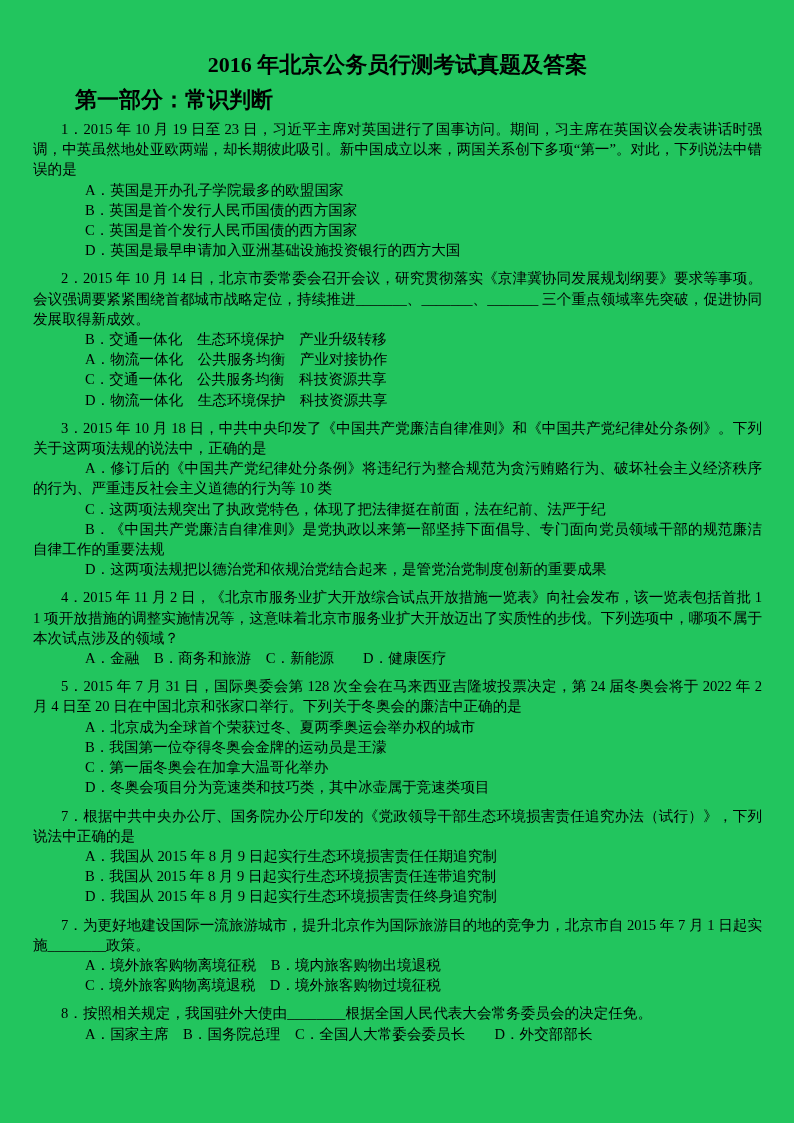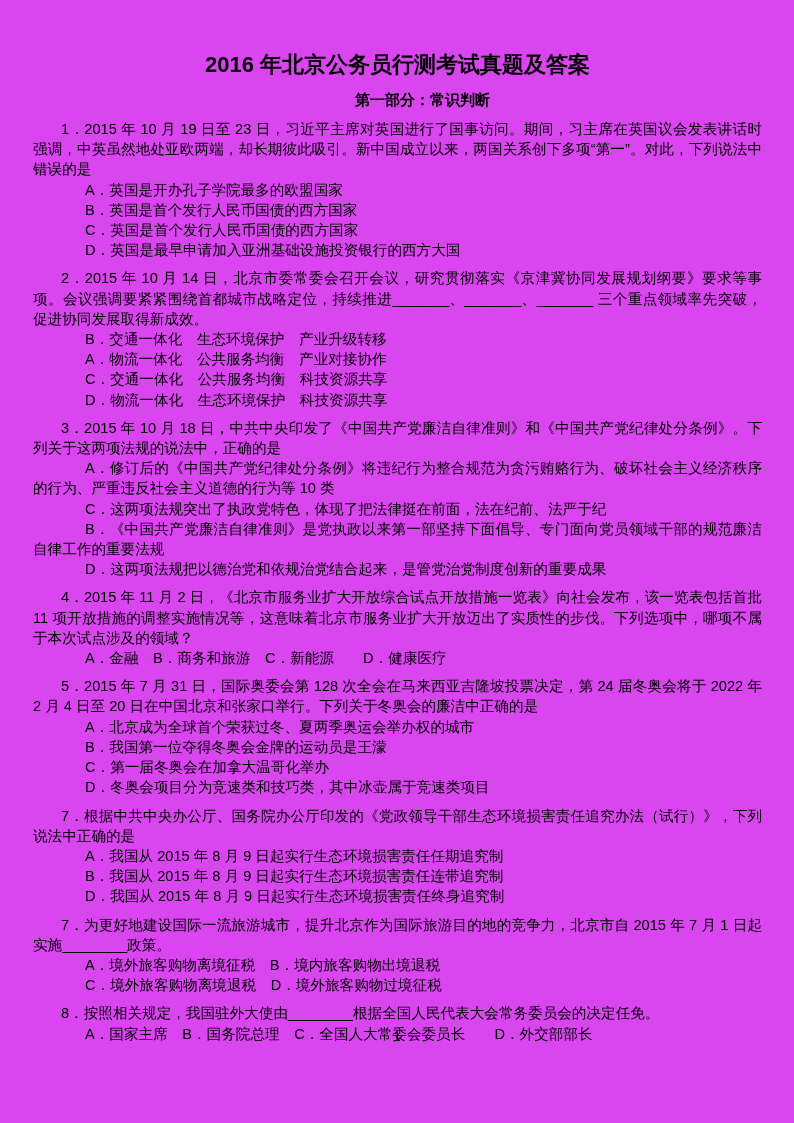--- a/index.html
+++ b/index.html
@@ -1,44 +1,43 @@
 <!DOCTYPE html>
 <html lang="zh"><head>
 <meta charset="utf-8">
 <style>
   html, body { margin: 0; padding: 0; background: #ffffff; }
   .page {
     position: relative;
     width: 794px;
     height: 1123px;
-    background: #d946ef;
+    background: #22c55e;
     color: #000000;
-    font-family: Liberation Sans, sans-serif;
+    font-family: Liberation Serif, serif;
     overflow: hidden;
   }
   .content {
     position: absolute;
     top: 50px;
     left: 25px;
     width: 745px;
   }
   .title {
     font-size: 22px;
     font-weight: 700;
     line-height: 30px;
     text-align: center;
     margin: 0 0 9px 0;
   }
   .section-heading {
-    font-size: 15px;
+    font-size: 22px;
     font-weight: 700;
     line-height: 22px;
     margin: 0 0 7px 0;
     padding-left: 50px;
-    text-align: center;
   }
   .question { margin: 8px; }
   .question p {
     font-size: 14.6px;
     line-height: 20.2px;
     margin: 0;
     text-align: justify;
     word-break: break-all;
   }
   .stem { text-indent: 28px; }

